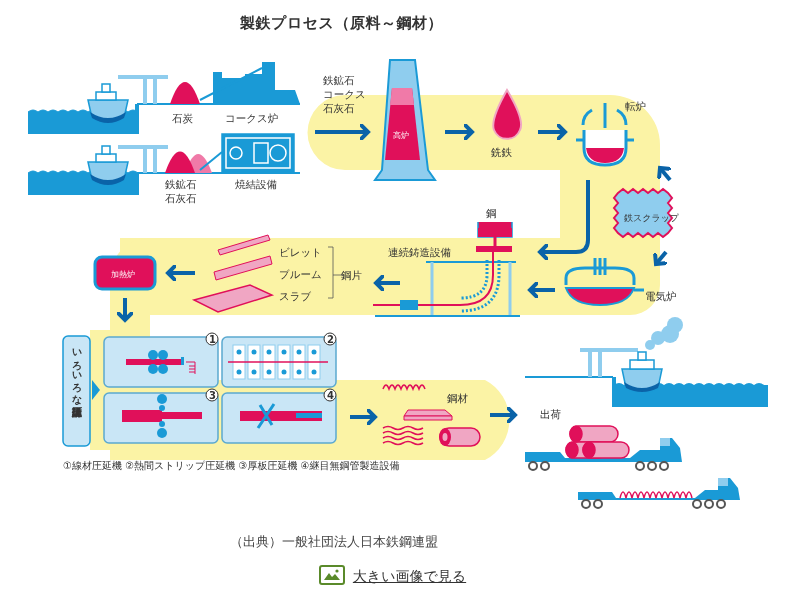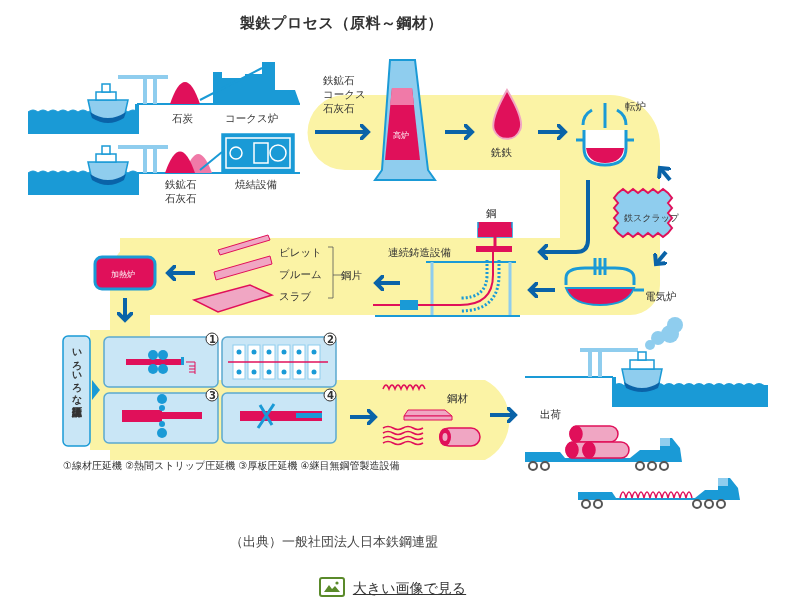--- a/index.html
+++ b/index.html
@@ -2,21 +2,21 @@
 <html><head>
 <meta charset="utf-8">
 <style>
   html,body{margin:0;padding:0;background:#fff;}
   body{width:785px;height:601px;position:relative;overflow:hidden;font-family:"DejaVu Sans","Liberation Sans",sans-serif;color:#333;}
   .title{position:absolute;left:0;top:14px;width:683px;text-align:center;font-size:15px;font-weight:bold;color:#333;letter-spacing:0.5px;}
   svg#diagram{position:absolute;left:0;top:40px;}
   .lbl{font-size:10.5px;fill:#333;font-family:"DejaVu Sans",sans-serif;}
   .lbl-w{font-size:8px;fill:#fff;font-family:"DejaVu Sans",sans-serif;}
   .source{position:absolute;left:0;top:533px;width:668px;text-align:center;font-size:13px;color:#444;}
-  .biglink{position:absolute;left:0;top:565px;width:785px;text-align:center;font-size:14px;margin-top:12px;}
+  .biglink{position:absolute;left:0;top:565px;width:785px;text-align:center;font-size:14px;}
   .biglink a{color:#333;text-decoration:underline;cursor:pointer;}
   .img-icon{display:inline-block;vertical-align:-4px;margin-right:8px;}
 </style>
 </head>
 <body>
 
 <div class="title">製鉄プロセス（原料～鋼材）</div>
 
 <svg id="diagram" width="785" height="480" viewBox="0 40 785 480" xmlns="http://www.w3.org/2000/svg">
   <defs>

